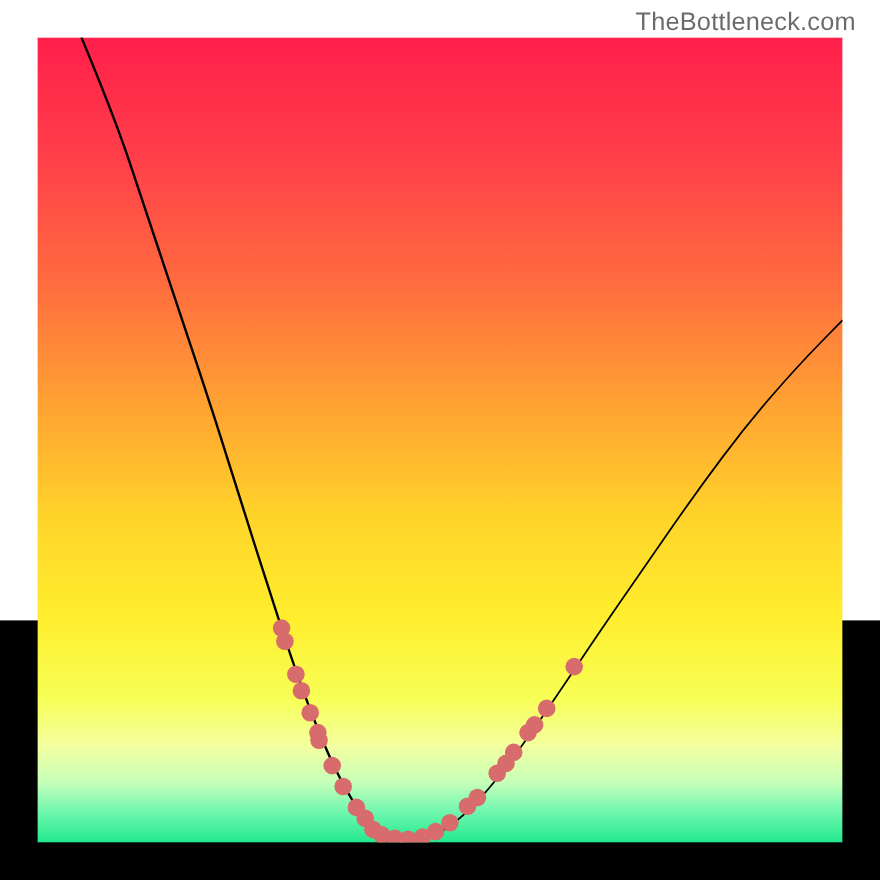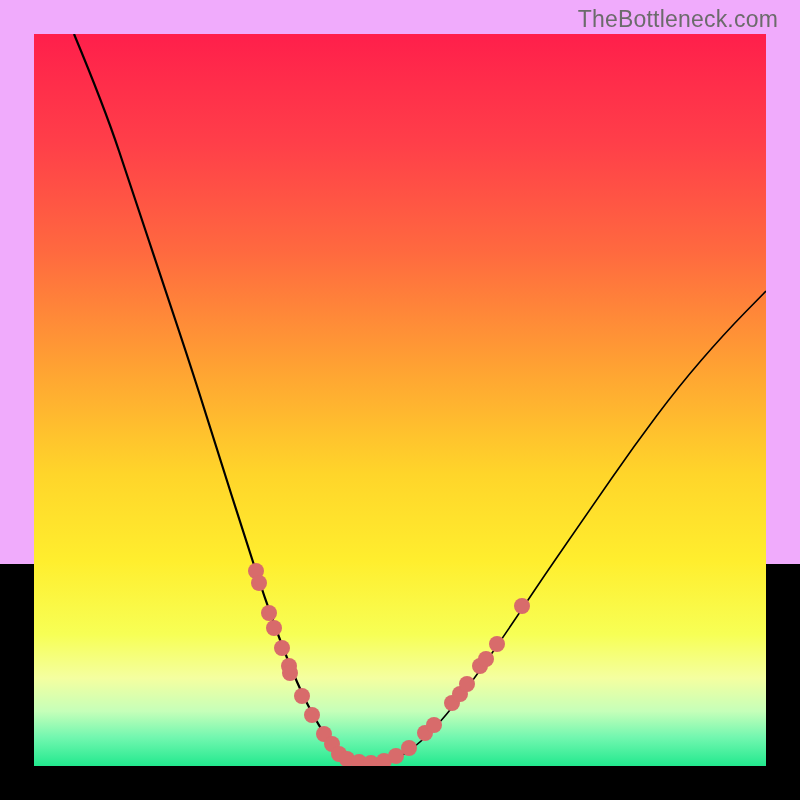--- a/index.html
+++ b/index.html
@@ -7,21 +7,21 @@
     padding: 0;
     width: 800px;
     height: 800px;
     overflow: hidden;
     background: #000;
   }
   .frame {
     position: relative;
     width: 800px;
     height: 564px;
-    background: #f0abfc;
+    background: #ffffff;
   }
   .gradient-area {
     position: absolute;
     left: 34px;
     top: 34px;
     width: 732px;
     height: 732px;
   }
   .watermark {
     position: absolute;

